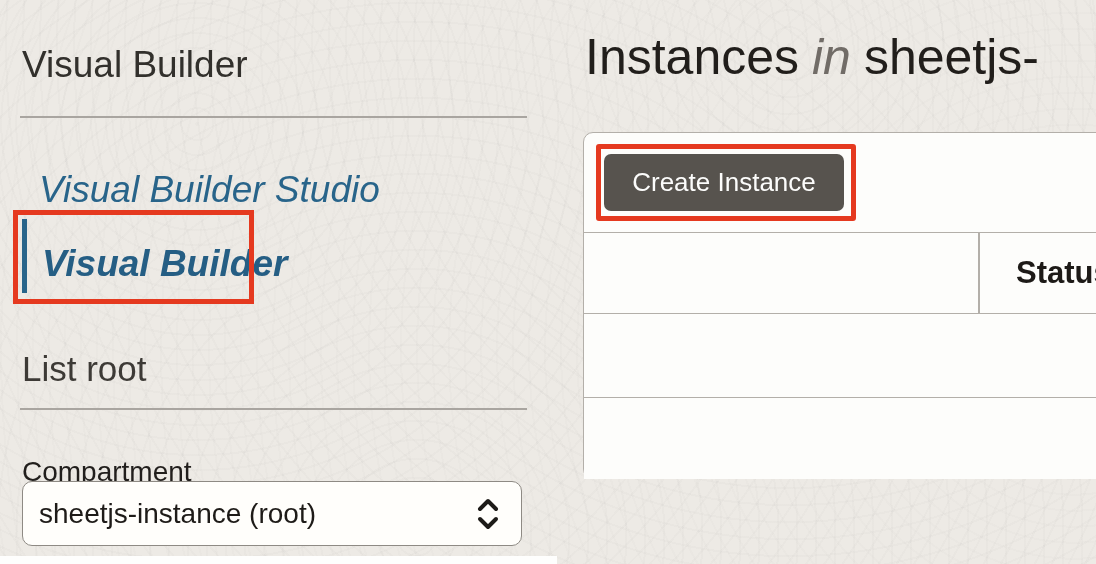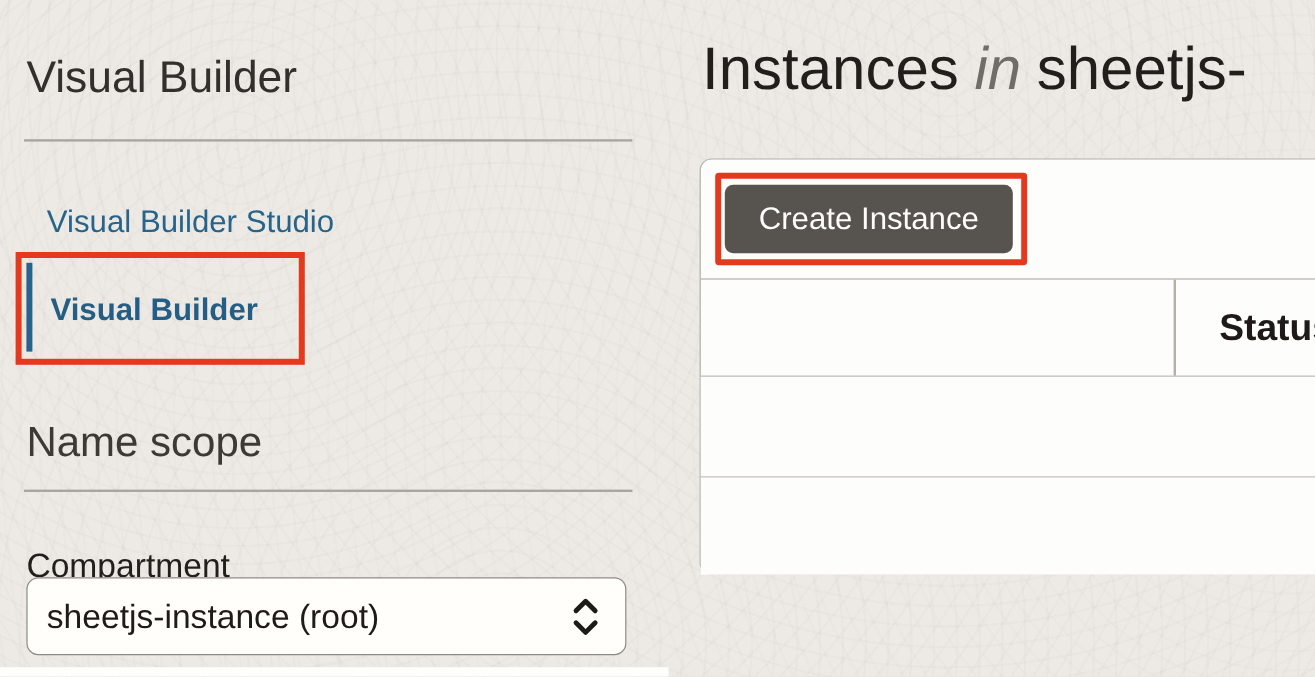--- a/index.html
+++ b/index.html
@@ -26,22 +26,22 @@
   .sidebar-title {
     left: 22px; top: 44px;
     font-size: 37px; font-weight: 300;
     color: #32302C; white-space: nowrap;
   }
   .hdivider { height: 2px; background: #A9A5A0; }
   .divider-1 { left: 20px; top: 116px; width: 507px; }
   .divider-2 { left: 20px; top: 408px; width: 507px; }
 
   .nav-link {
-    font-size: 26px; color: #28648A;
-    white-space: nowrap; cursor: pointer; text-decoration: none;
+    font-size: 37px; color: #28648A;
+    white-space: nowrap; cursor: pointer; text-decoration: none; font-style: italic;
   }
   .nav-link-studio { left: 39px; top: 169px; }
   .nav-link-selected {
     left: 42px; top: 243px;
     font-weight: 700; color: #255E84;
   }
   .nav-selected-bar {
     left: 22px; top: 219px; width: 5px; height: 74px;
     background: #28648A;
   }
@@ -141,21 +141,21 @@
   <div class="abs hdivider divider-1"></div>
 
   <a class="abs nav-link nav-link-studio">Visual Builder Studio</a>
 
   <div class="abs nav-selected-bar"></div>
 
   <a class="abs nav-link nav-link-selected">Visual Builder</a>
 
   <div class="abs annotation-box annotation-nav"></div>
 
-  <div class="abs list-scope-heading">Name scope</div>
+  <div class="abs list-scope-heading">List root</div>
 
   <div class="abs hdivider divider-2"></div>
 
   <div class="abs compartment-label">Compartment</div>
 
   <div class="abs compartment-select">
     <span class="select-value">sheetjs-instance (root)</span>
     <svg class="select-chevrons" viewBox="0 0 22 32">
       <polyline points="3,11 11,3 19,11" fill="none" stroke="#1D1B18" stroke-width="4" stroke-linecap="round" stroke-linejoin="round"></polyline>
       <polyline points="3,21 11,29 19,21" fill="none" stroke="#1D1B18" stroke-width="4" stroke-linecap="round" stroke-linejoin="round"></polyline>

